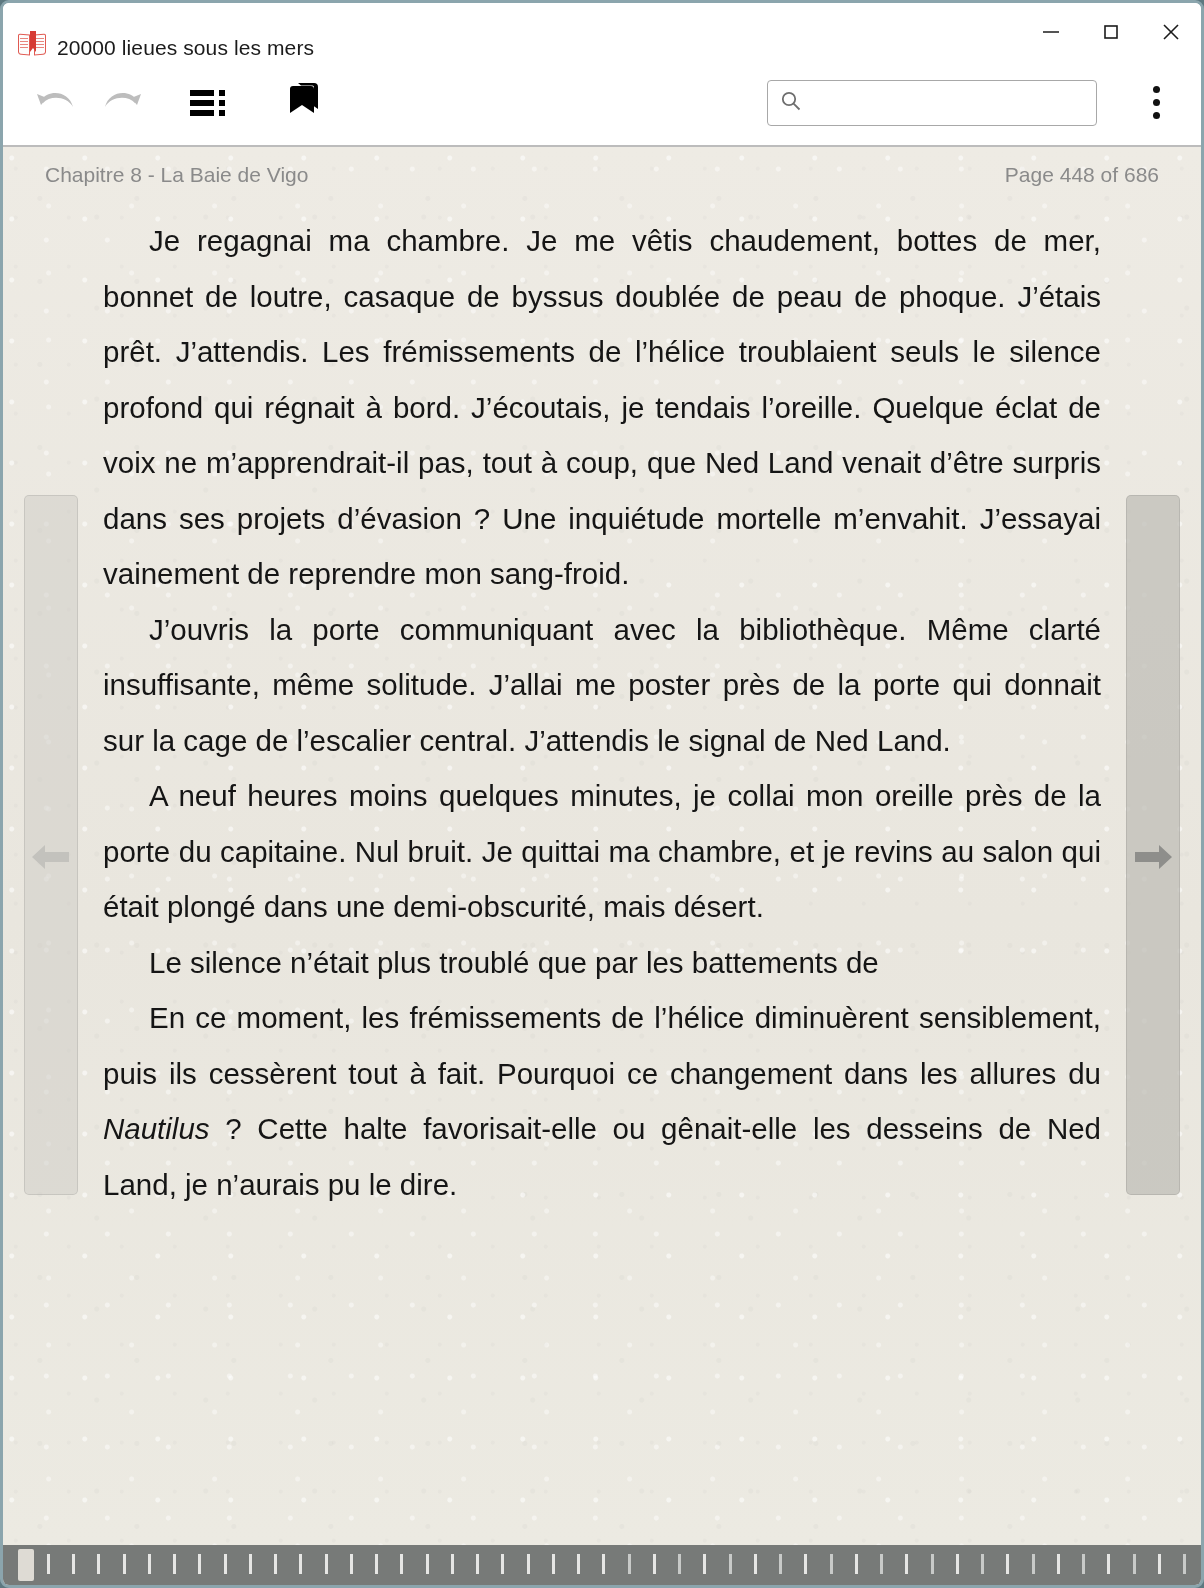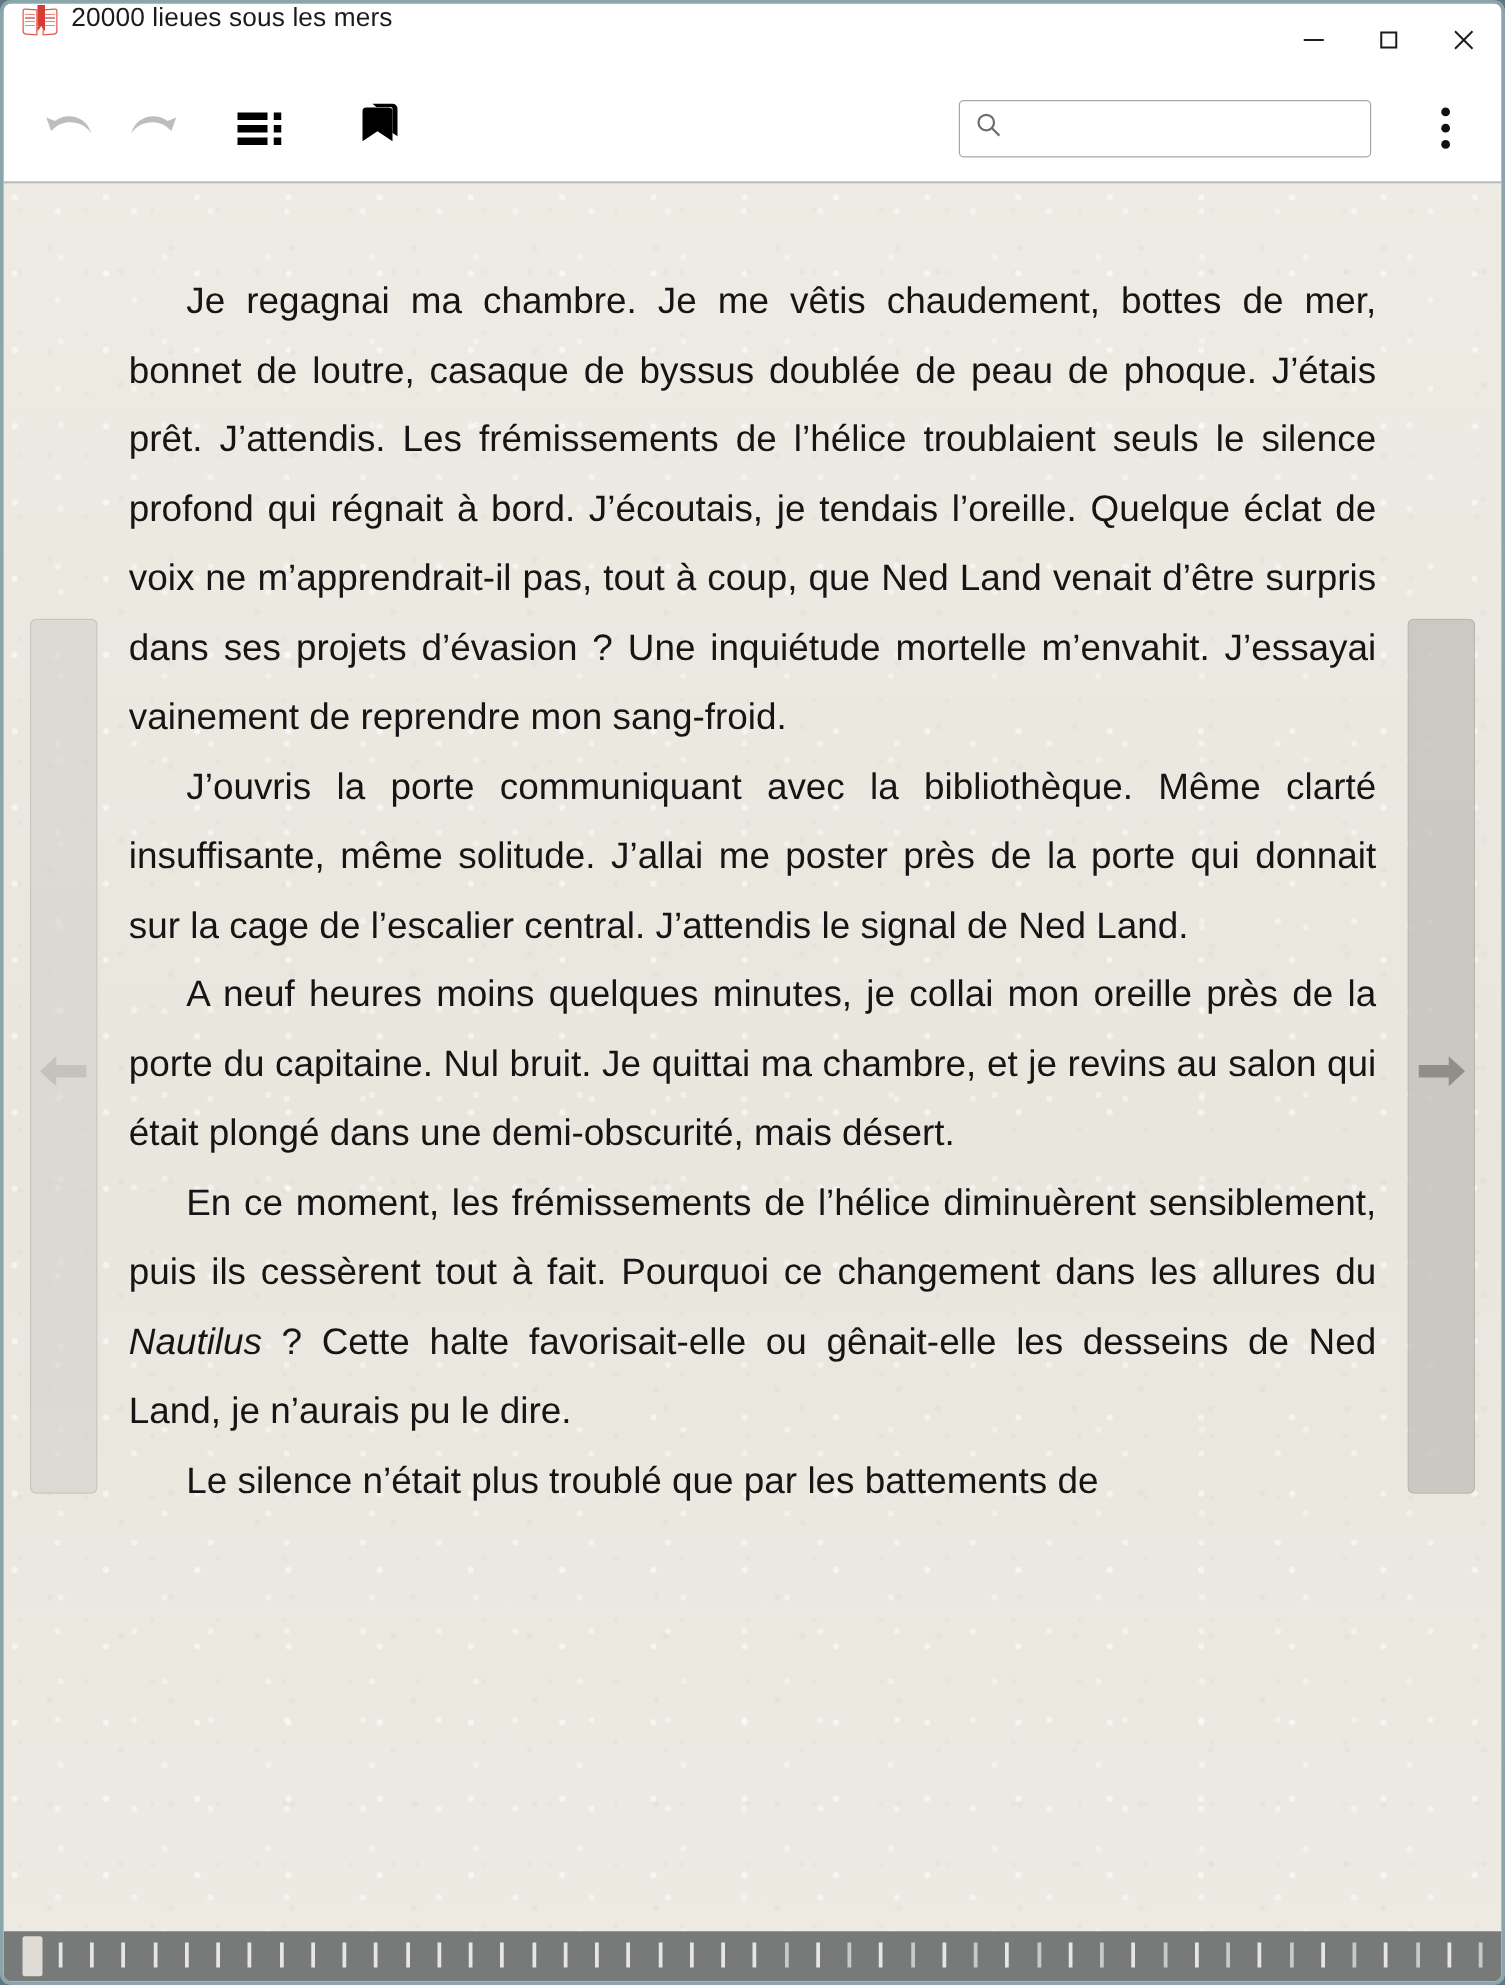--- a/index.html
+++ b/index.html
@@ -23,21 +23,21 @@
     display: flex;
     flex-direction: column;
   }
 
   
   .titlebar {
     height: 57px;
     flex: 0 0 57px;
     background: #ffffff;
     display: flex;
-    align-items: flex-start;
+    align-items: flex-end;
     padding-left: 14px;
     position: relative;
   }
   .book-icon {
     width: 30px; height: 30px;
     position: relative;
     flex: 0 0 30px;
     margin-right: 10px;
   }
   .book-icon .pagel, .book-icon .pager {
@@ -308,27 +308,31 @@
 
     <div class="menu-dots">
       <i></i>
         <i></i>
         <i></i>
     </div>
   </div>
 
   <div class="pagearea">
 
+    <div class="page-head">
+      <span>Chapitre 8 - La Baie de Vigo</span>
+      <span>Page 448 of 686</span>
+    </div>
 
     <div class="page-body">
       <p>Je regagnai ma chambre. Je me vêtis chaudement, bottes de mer, bonnet de loutre, casaque de byssus doublée de peau de phoque. J’étais prêt. J’attendis. Les frémissements de l’hélice troublaient seuls le silence profond qui régnait à bord. J’écoutais, je tendais l’oreille. Quelque éclat de voix ne m’apprendrait-il pas, tout à coup, que Ned Land venait d’être surpris dans ses projets d’évasion ? Une inquiétude mortelle m’envahit. J’essayai vainement de reprendre mon sang-froid.</p>
       <p>J’ouvris la porte communiquant avec la bibliothèque. Même clarté insuffisante, même solitude. J’allai me poster près de la porte qui donnait sur la cage de l’escalier central. J’attendis le signal de Ned Land.</p>
       <p>A neuf heures moins quelques minutes, je collai mon oreille près de la porte du capitaine. Nul bruit. Je quittai ma chambre, et je revins au salon qui était plongé dans une demi-obscurité, mais désert.</p>
+      <p>Le silence n’était plus troublé que par les battements de</p>
       <p><span>En ce moment, les frémissements de l’hélice diminuèrent sensiblement, puis ils cessèrent tout à fait. Pourquoi ce changement dans les allures du </span><i>Nautilus</i><span> ? Cette halte favorisait-elle ou gênait-elle les desseins de Ned Land, je n’aurais pu le dire.</span></p>
-      <p>Le silence n’était plus troublé que par les battements de</p>
     </div>
 
     <div class="track left"></div>
     <div class="track right"></div>
 
     <div class="navarrow left">
       <svg width="44" height="34" viewBox="0 0 44 34">
         <path d="M3 17 L16 5 L16 12 L40 12 L40 22 L16 22 L16 29 Z" fill="#c3c2bd"></path>
       </svg>
     </div>

